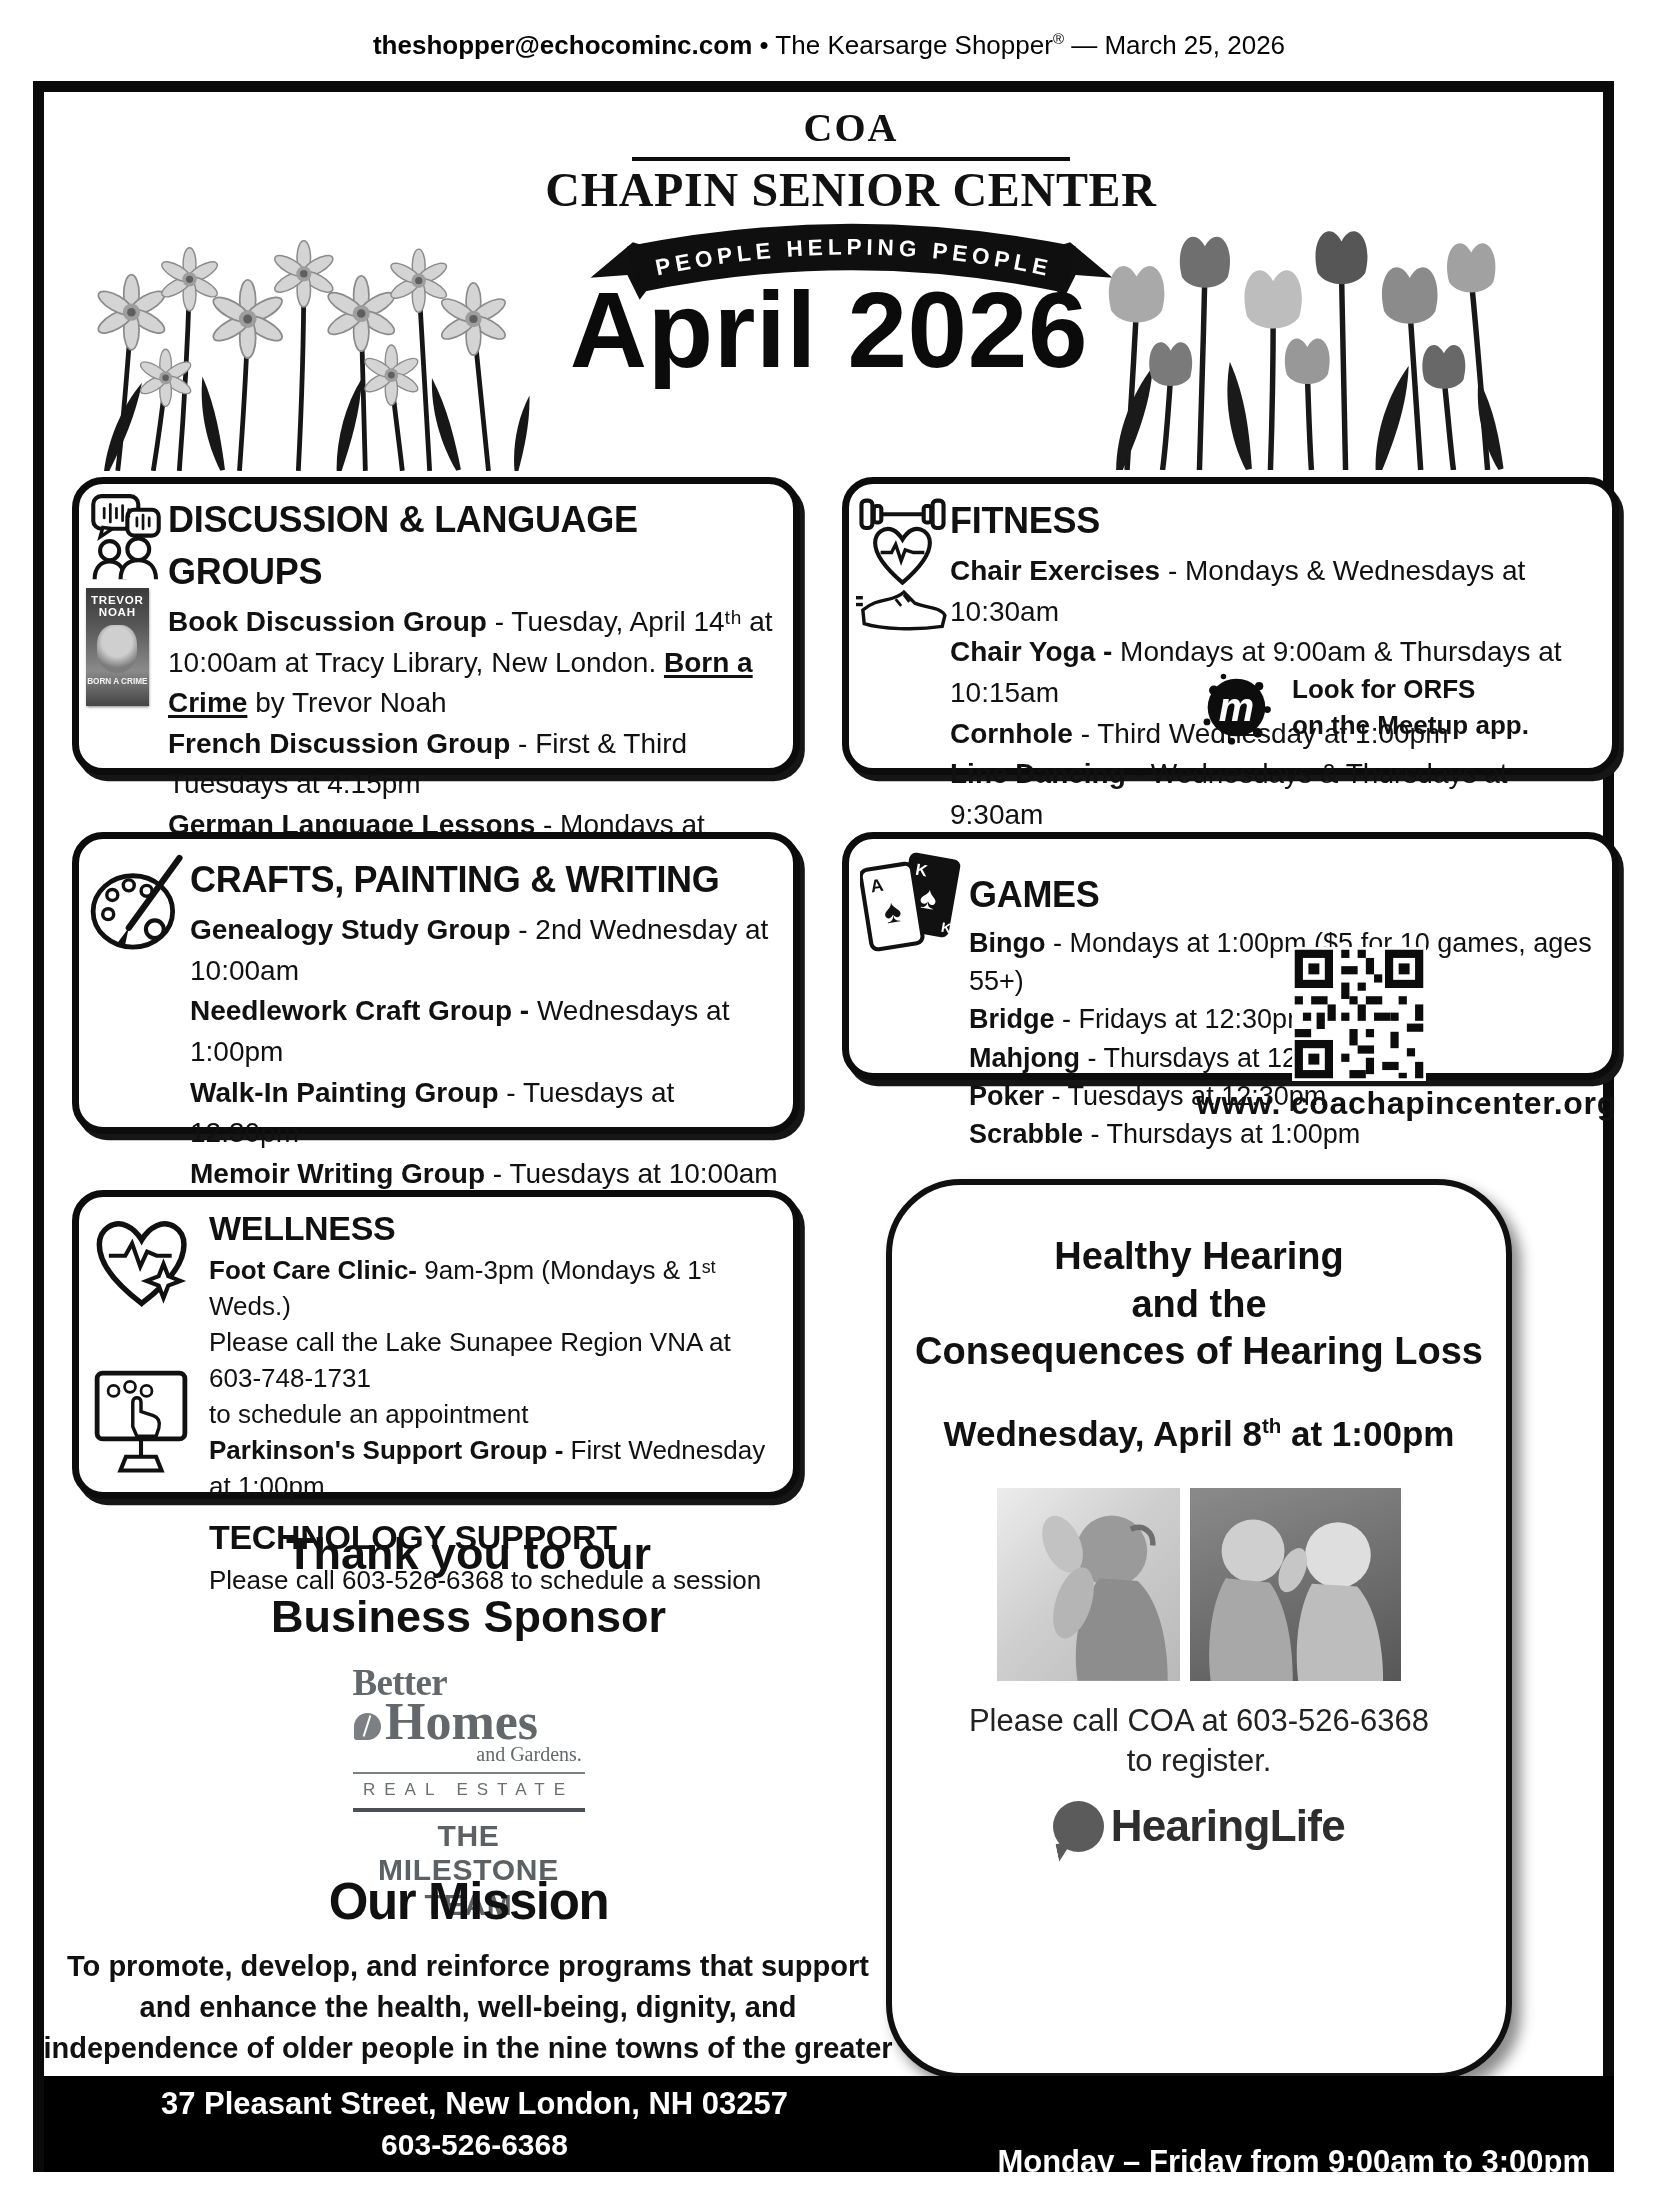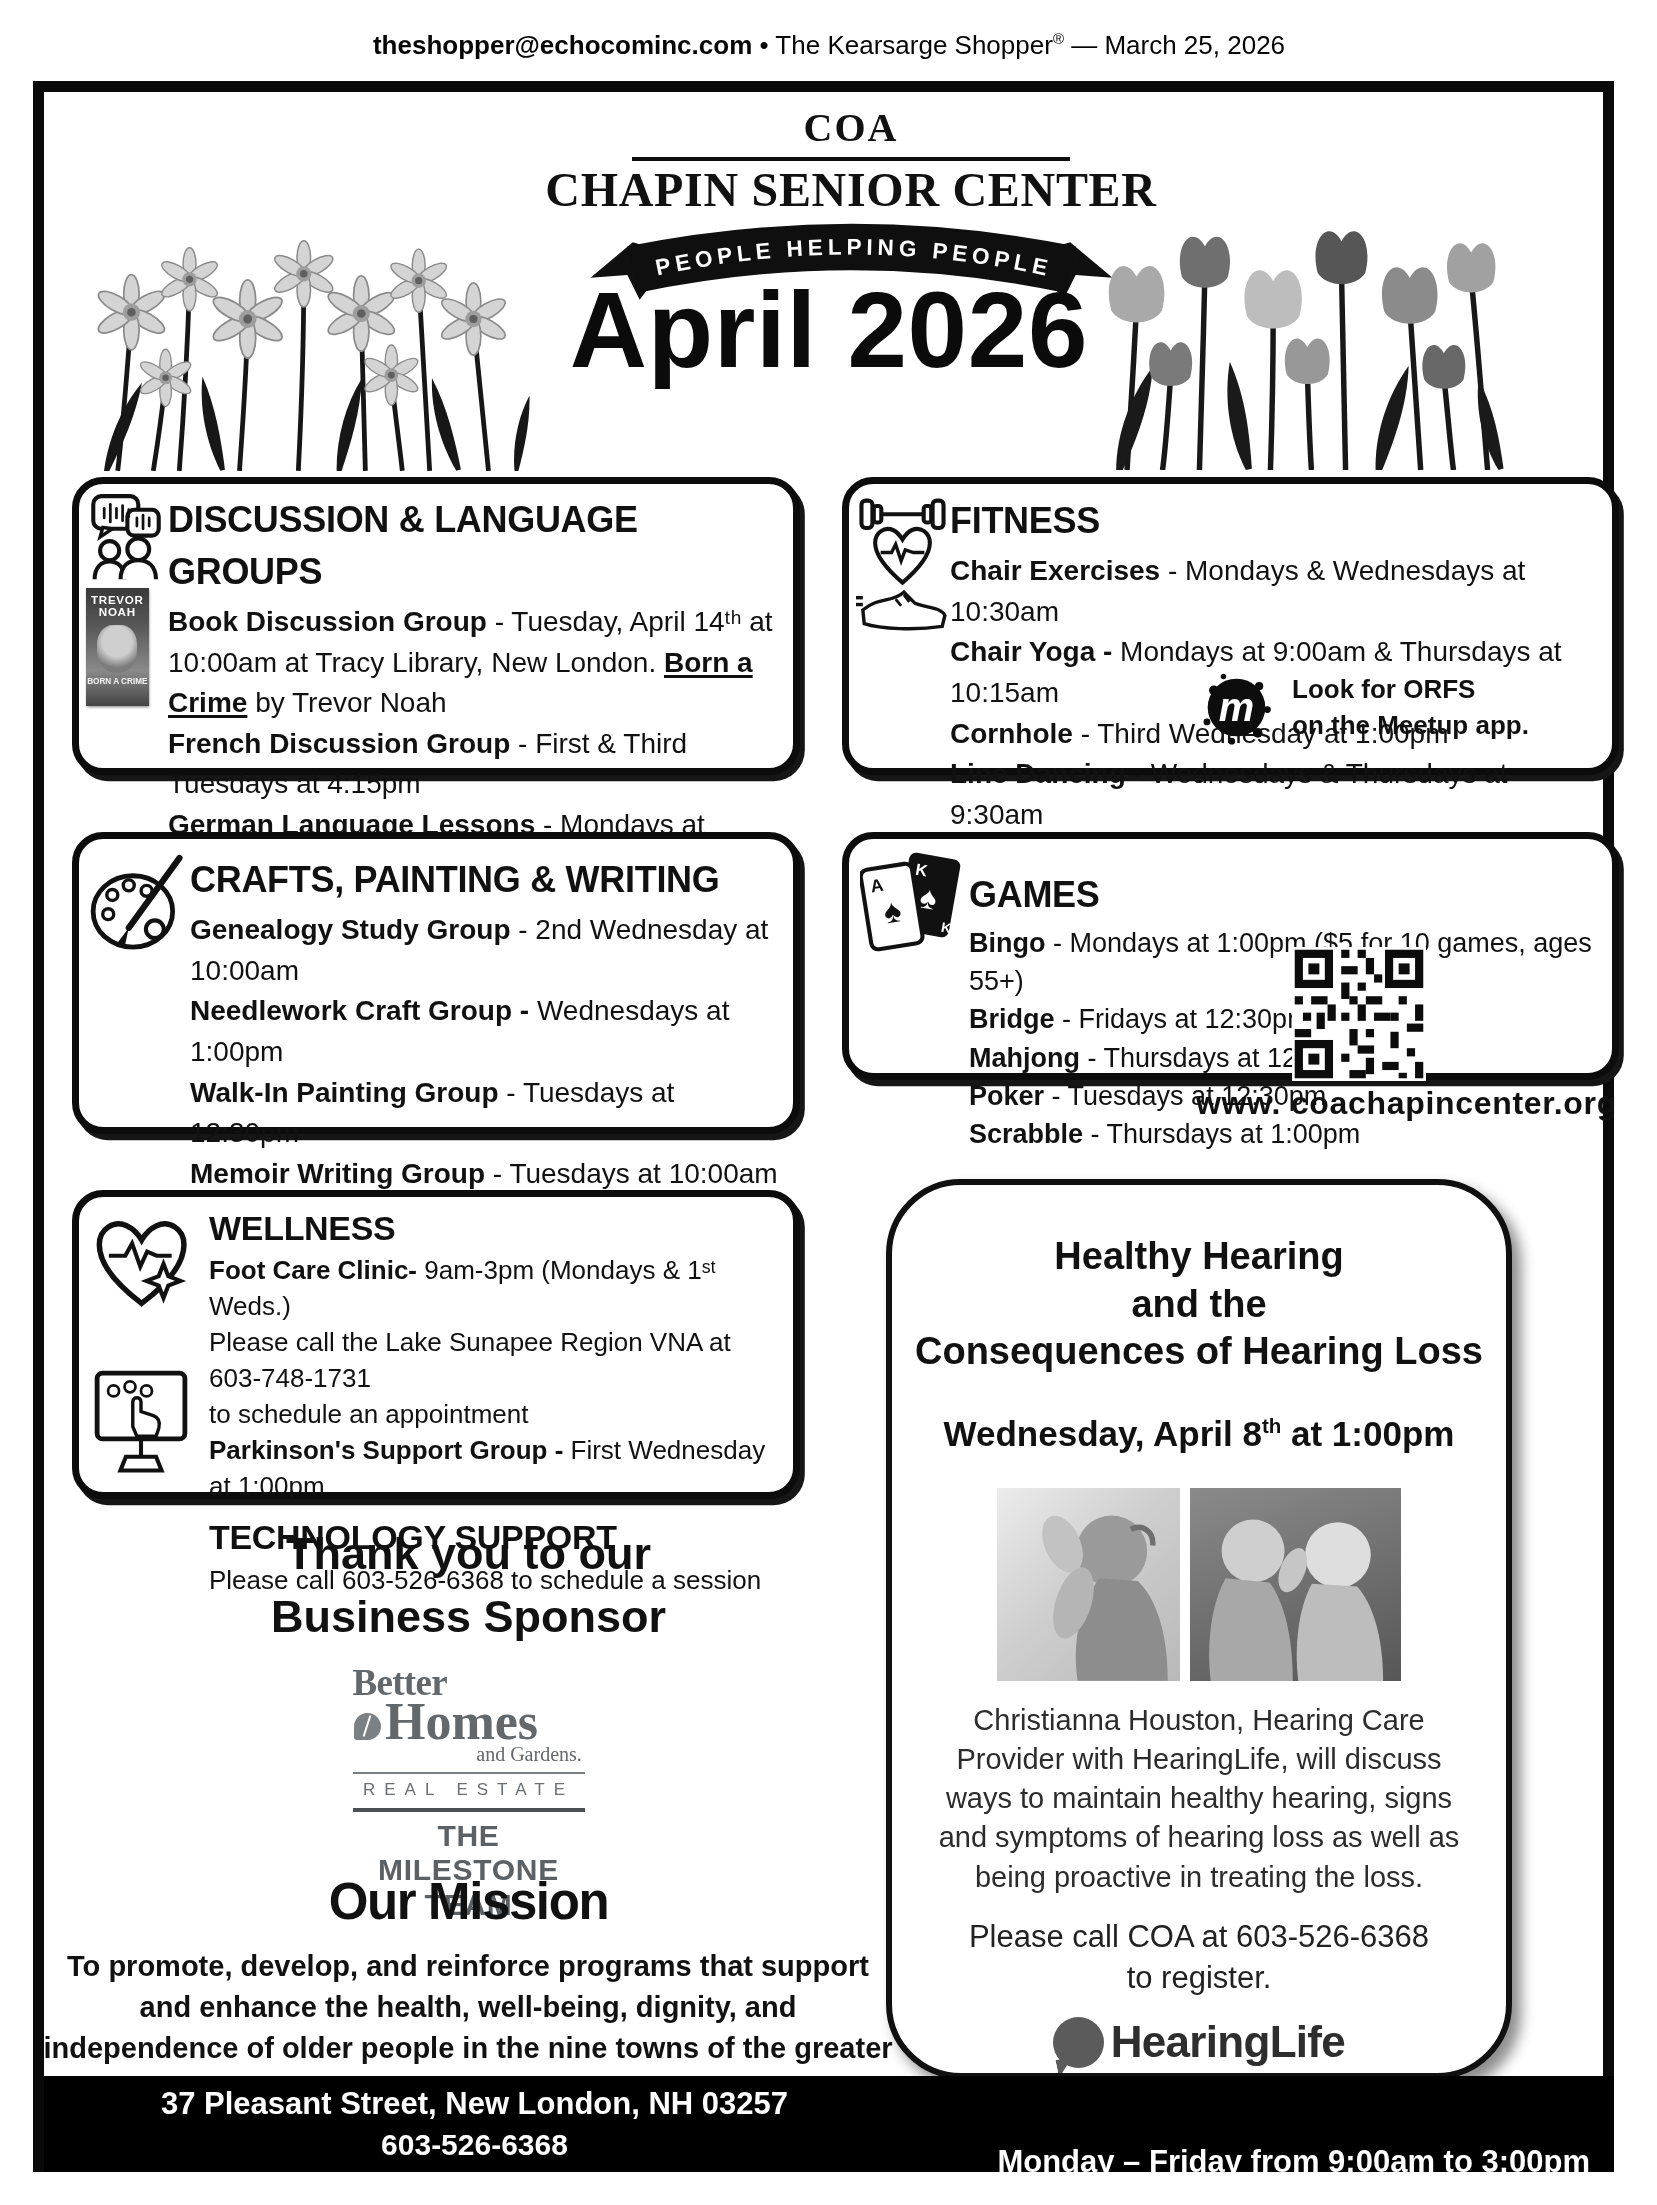--- a/index.html
+++ b/index.html
@@ -462,21 +462,20 @@
       <div class="photo photo-2">
         <svg width="211" height="193" viewBox="0 0 308 282">
           <circle cx="92" cy="92" r="46" fill="#cfcfcf"></circle>
           <path d="M52,132 C30,170 24,230 30,282 L150,282 C150,214 136,164 116,138 Z" fill="#a8a8a8"></path>
           <circle cx="216" cy="98" r="48" fill="#dedede"></circle>
           <path d="M178,140 C158,176 152,232 158,282 L282,282 C282,216 266,168 244,144 Z" fill="#bdbdbd"></path>
           <ellipse cx="150" cy="120" rx="18" ry="34" fill="#c6c6c6" transform="rotate(22 150 120)"></ellipse>
         </svg>
       </div>
     </div>
-    <div class="h-body">Christianna Houston, Hearing Care Provider with HearingLife, will discuss ways to maintain healthy hearing, signs and symptoms of hearing loss as well as being proactive in treating the loss.</div>
     <div class="h-reg">
       <div>Please call COA at 603-526-6368</div>
       <div>to register.</div>
     </div>
     <div class="h-brand">
       <div class="bub"></div>
       <div class="word">HearingLife</div>
     </div>
   </div>
 

